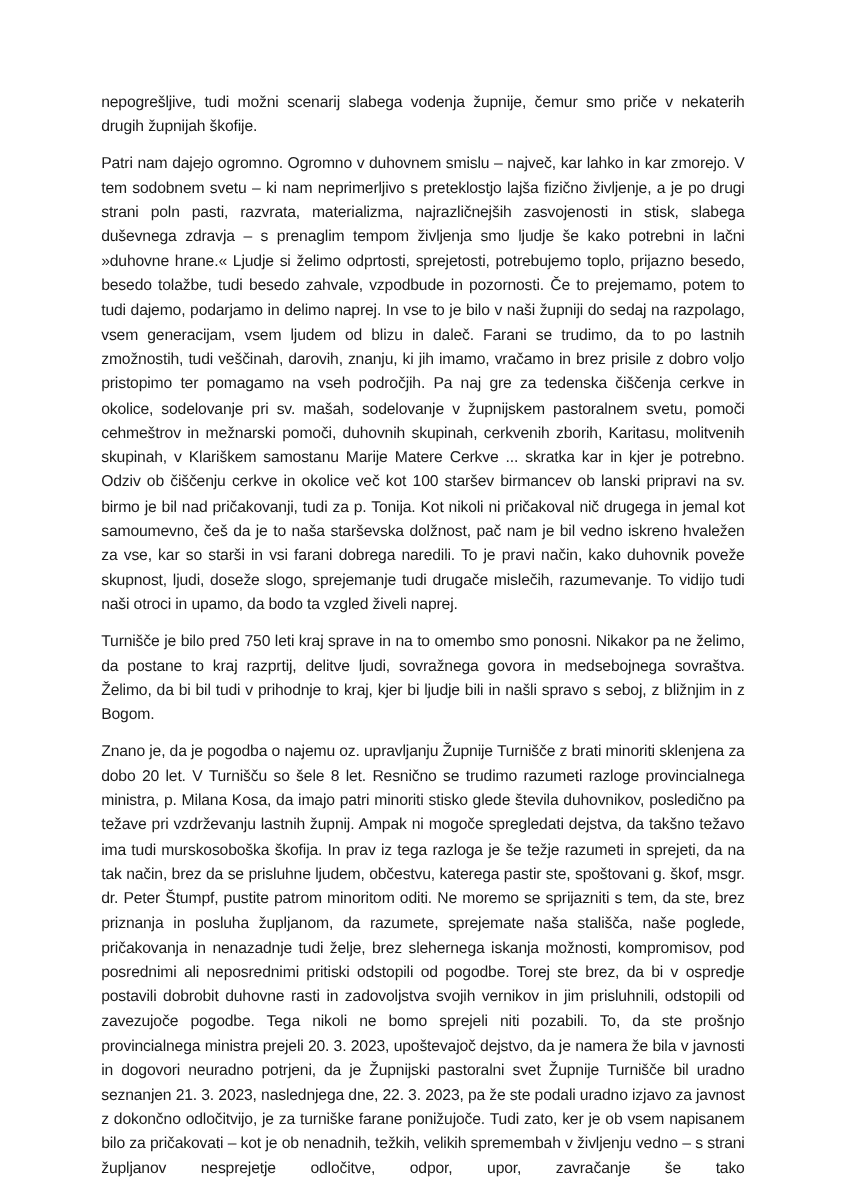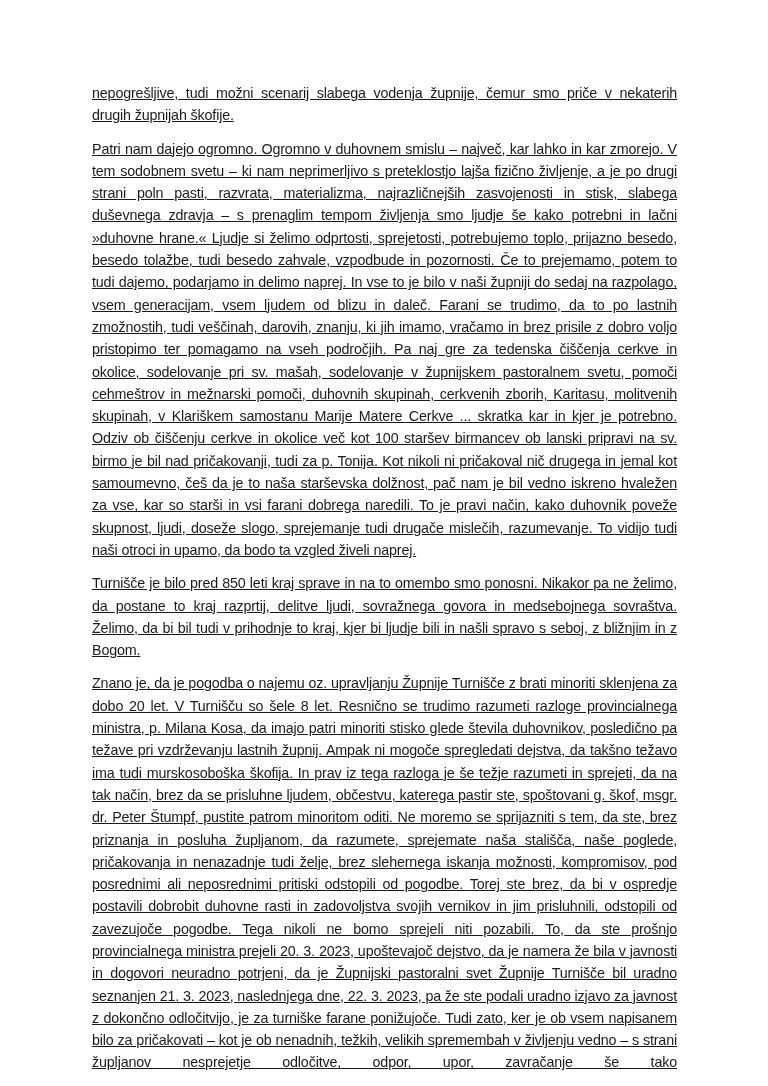--- a/index.html
+++ b/index.html
@@ -12,25 +12,24 @@
     font-family: "Liberation Sans", sans-serif;
     font-size: 14.3px;
     line-height: 22.3px;
     color: #1a1a1a;
     letter-spacing: -0.15px;
   }
   .para {
     margin: 0 0 11px 0;
     text-align: justify;
     text-align-last: left;
-    text-decoration: underline;
   }
   .para.last-justified { text-align-last: justify; }
 </style>
 </head>
 <body>
 
 <div class="page">
   <p class="para">nepogrešljive, tudi možni scenarij slabega vodenja župnije, čemur smo priče v nekaterih drugih župnijah škofije.</p>
   <p class="para">Patri nam dajejo ogromno. Ogromno v duhovnem smislu – največ, kar lahko in kar zmorejo. V tem sodobnem svetu – ki nam neprimerljivo s preteklostjo lajša fizično življenje, a je po drugi strani poln pasti, razvrata, materializma, najrazličnejših zasvojenosti in stisk, slabega duševnega zdravja – s prenaglim tempom življenja smo ljudje še kako potrebni in lačni »duhovne hrane.« Ljudje si želimo odprtosti, sprejetosti, potrebujemo toplo, prijazno besedo, besedo tolažbe, tudi besedo zahvale, vzpodbude in pozornosti. Če to prejemamo, potem to tudi dajemo, podarjamo in delimo naprej. In vse to je bilo v naši župniji do sedaj na razpolago, vsem generacijam, vsem ljudem od blizu in daleč. Farani se trudimo, da to po lastnih zmožnostih,  tudi veščinah, darovih, znanju, ki jih imamo, vračamo in brez prisile z dobro voljo pristopimo ter pomagamo na vseh področjih. Pa naj gre za tedenska čiščenja cerkve in okolice, sodelovanje pri sv. mašah, sodelovanje v župnijskem pastoralnem svetu, pomoči cehmeštrov in mežnarski pomoči, duhovnih skupinah, cerkvenih zborih, Karitasu, molitvenih skupinah, v Klariškem samostanu Marije Matere Cerkve ... skratka kar in kjer je potrebno. Odziv ob čiščenju cerkve in okolice več kot 100 staršev birmancev ob lanski pripravi na sv. birmo je bil nad pričakovanji, tudi za p. Tonija. Kot nikoli ni pričakoval nič drugega in jemal kot samoumevno, češ da je to naša starševska dolžnost, pač nam je bil vedno iskreno hvaležen za vse, kar so starši in vsi farani dobrega naredili. To je pravi način, kako duhovnik poveže skupnost, ljudi, doseže slogo, sprejemanje tudi drugače mislečih, razumevanje. To vidijo tudi naši otroci in upamo, da bodo ta vzgled živeli naprej.</p>
-  <p class="para">Turnišče je bilo pred 850 leti kraj sprave in na to omembo smo ponosni. Nikakor pa ne želimo, da postane to kraj razprtij, delitve ljudi, sovražnega govora in medsebojnega sovraštva. Želimo, da bi bil tudi v prihodnje to kraj, kjer bi ljudje bili in našli spravo s seboj, z bližnjim in z Bogom.</p>
+  <p class="para">Turnišče je bilo pred 750 leti kraj sprave in na to omembo smo ponosni. Nikakor pa ne želimo, da postane to kraj razprtij, delitve ljudi, sovražnega govora in medsebojnega sovraštva. Želimo, da bi bil tudi v prihodnje to kraj, kjer bi ljudje bili in našli spravo s seboj, z bližnjim in z Bogom.</p>
   <p class="para last-justified">Znano je, da je pogodba o najemu oz. upravljanju Župnije Turnišče z brati minoriti sklenjena za dobo 20 let. V Turnišču so šele 8 let. Resnično se trudimo razumeti razloge provincialnega ministra, p. Milana Kosa, da imajo patri minoriti stisko glede števila duhovnikov, posledično pa težave pri vzdrževanju lastnih župnij. Ampak ni mogoče spregledati dejstva, da takšno težavo ima tudi murskosoboška škofija. In prav iz tega razloga je še težje razumeti in sprejeti, da na tak način, brez da se prisluhne ljudem, občestvu, katerega pastir ste, spoštovani g. škof, msgr. dr. Peter Štumpf, pustite patrom minoritom oditi. Ne moremo se sprijazniti s tem, da ste, brez priznanja in posluha župljanom, da razumete, sprejemate naša stališča, naše poglede, pričakovanja in nenazadnje tudi želje, brez slehernega iskanja možnosti, kompromisov, pod posrednimi ali neposrednimi pritiski  odstopili od pogodbe. Torej ste brez, da bi v ospredje postavili dobrobit duhovne rasti in zadovoljstva svojih vernikov in jim prisluhnili, odstopili od zavezujoče pogodbe. Tega nikoli ne bomo sprejeli niti pozabili. To, da ste prošnjo provincialnega ministra prejeli 20. 3. 2023, upoštevajoč dejstvo, da je namera že bila v javnosti in dogovori neuradno potrjeni, da je Župnijski pastoralni svet Župnije Turnišče bil uradno seznanjen 21. 3. 2023, naslednjega dne, 22. 3. 2023, pa že ste podali uradno izjavo za javnost z dokončno odločitvijo, je za turniške farane ponižujoče. Tudi zato, ker je ob vsem napisanem bilo za pričakovati – kot je ob nenadnih, težkih, velikih spremembah v življenju vedno – s strani župljanov nesprejetje odločitve, odpor, upor, zavračanje še tako</p>
 </div>
 
 </body></html>

